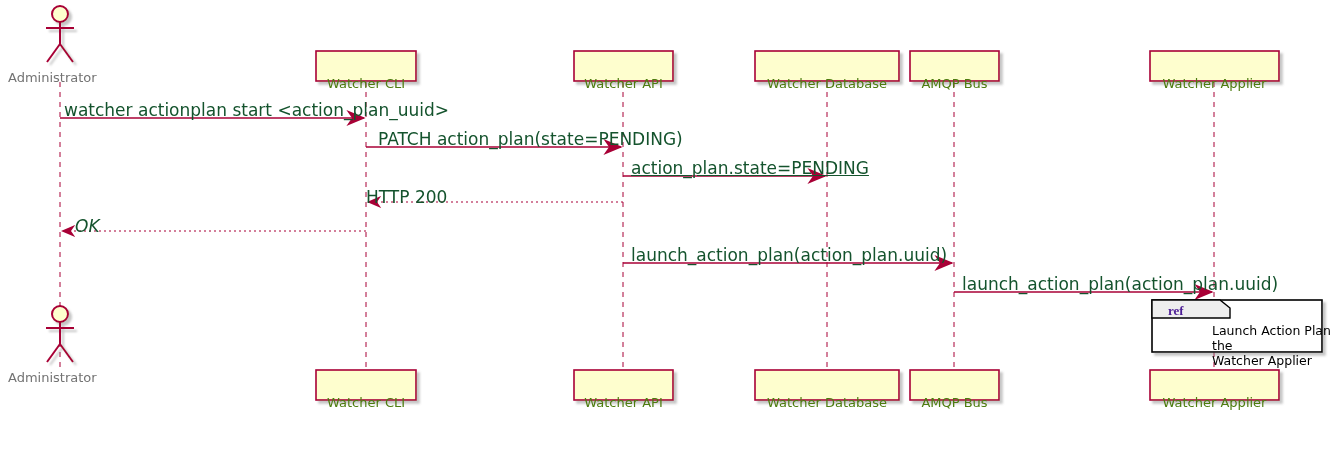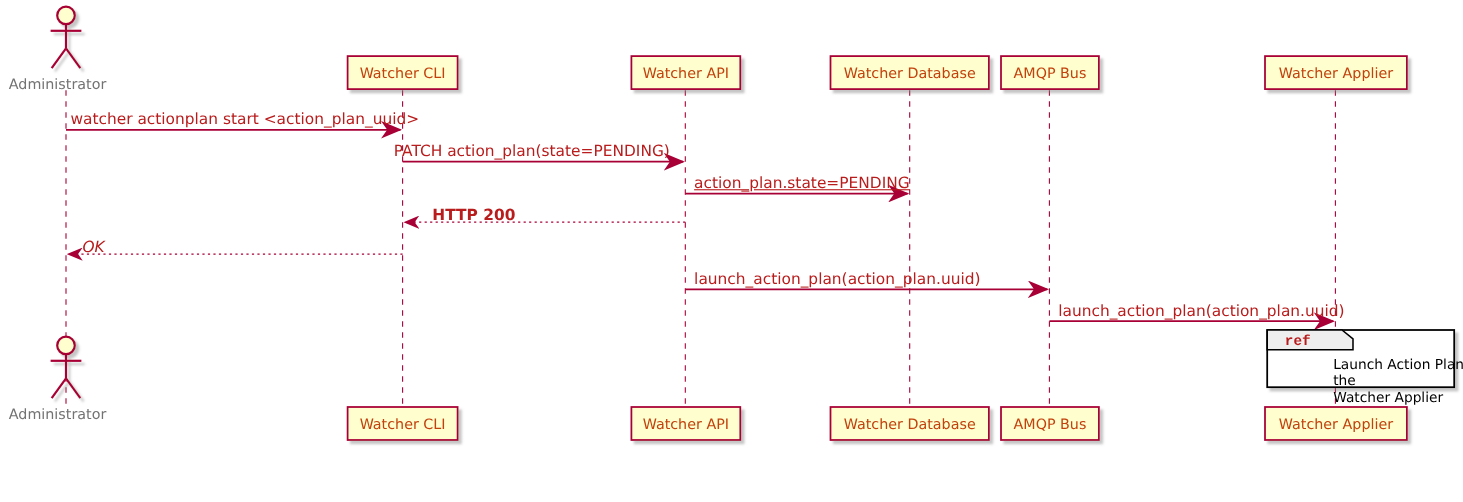--- a/index.html
+++ b/index.html
@@ -21,48 +21,49 @@
     background: #FFFFFF;
   }
   #diagram svg {
     position: absolute;
     left: 0;
     top: 0;
   }
   .lbl {
     position: absolute;
     font-family: "DejaVu Sans", sans-serif;
-    font-size: 14px;
-    color: #b91c1c;
+    font-size: 17px;
+    color: #14532d;
     white-space: nowrap;
     line-height: 1;
   }
   
   .pbox-label {
     position: absolute;
     font-family: "DejaVu Sans", sans-serif;
     font-size: 13px;
-    color: #c2410c;
+    color: #4d7c0f;
     white-space: nowrap;
     line-height: 1;
+    margin-top: 16px;
   }
   .actor-label {
     position: absolute;
     font-family: "DejaVu Sans", sans-serif;
     font-size: 13px;
     color: #737373;
     white-space: nowrap;
     line-height: 1;
   }
   .ref-tag-text {
     position: absolute;
-    font-family: Liberation Mono, monospace;
+    font-family: Liberation Serif, serif;
     font-size: 13px;
     font-weight: bold;
-    color: #b91c1c;
+    color: #4c1d95;
     white-space: nowrap;
     line-height: 1;
   }
   .ref-body-text {
     position: absolute;
     font-family: "DejaVu Sans", sans-serif;
     font-size: 12.5px;
     color: #000000;
     line-height: 15px;
     white-space: pre-line;
@@ -160,23 +161,23 @@
       <div class="pbox-label" style="left: 316px; top: 380px; width: 100px; text-align: center;">Watcher CLI</div>
       <div class="pbox-label" style="left: 574px; top: 61px; width: 99px; text-align: center;">Watcher API</div>
       <div class="pbox-label" style="left: 574px; top: 380px; width: 99px; text-align: center;">Watcher API</div>
       <div class="pbox-label" style="left: 755px; top: 61px; width: 144px; text-align: center;">Watcher Database</div>
       <div class="pbox-label" style="left: 755px; top: 380px; width: 144px; text-align: center;">Watcher Database</div>
       <div class="pbox-label" style="left: 910px; top: 61px; width: 89px; text-align: center;">AMQP Bus</div>
       <div class="pbox-label" style="left: 910px; top: 380px; width: 89px; text-align: center;">AMQP Bus</div>
       <div class="pbox-label" style="left: 1150px; top: 61px; width: 129px; text-align: center;">Watcher Applier</div>
       <div class="pbox-label" style="left: 1150px; top: 380px; width: 129px; text-align: center;">Watcher Applier</div>
       <div class="lbl" style="left: 64px; top: 102px;">watcher actionplan start &lt;action_plan_uuid&gt;</div>
-      <div class="lbl" style="left: 358px; top: 131px;">PATCH action_plan(state=PENDING)</div>
+      <div class="lbl" style="left: 378px; top: 131px;">PATCH action_plan(state=PENDING)</div>
       <div class="lbl" style="left: 631px; top: 160px; text-decoration: underline;">action_plan.state=PENDING</div>
-      <div class="lbl" style="left: 393px; top: 189px; font-weight: bold;">HTTP 200</div>
+      <div class="lbl" style="left: 366px; top: 189px;">HTTP 200</div>
       <div class="lbl" style="left: 75px; top: 218px; font-style: italic;">OK</div>
       <div class="lbl" style="left: 631px; top: 247px;">launch_action_plan(action_plan.uuid)</div>
       <div class="lbl" style="left: 962px; top: 276px;">launch_action_plan(action_plan.uuid)</div>
       <div class="ref-tag-text" style="left: 1168px; top: 304px;">ref</div>
       <div class="ref-body-text" style="left: 1212px; top: 323px; width: 158px;">Launch Action Plan in the
 Watcher Applier</div>
     </div>
 </div>
 
 </body></html>

